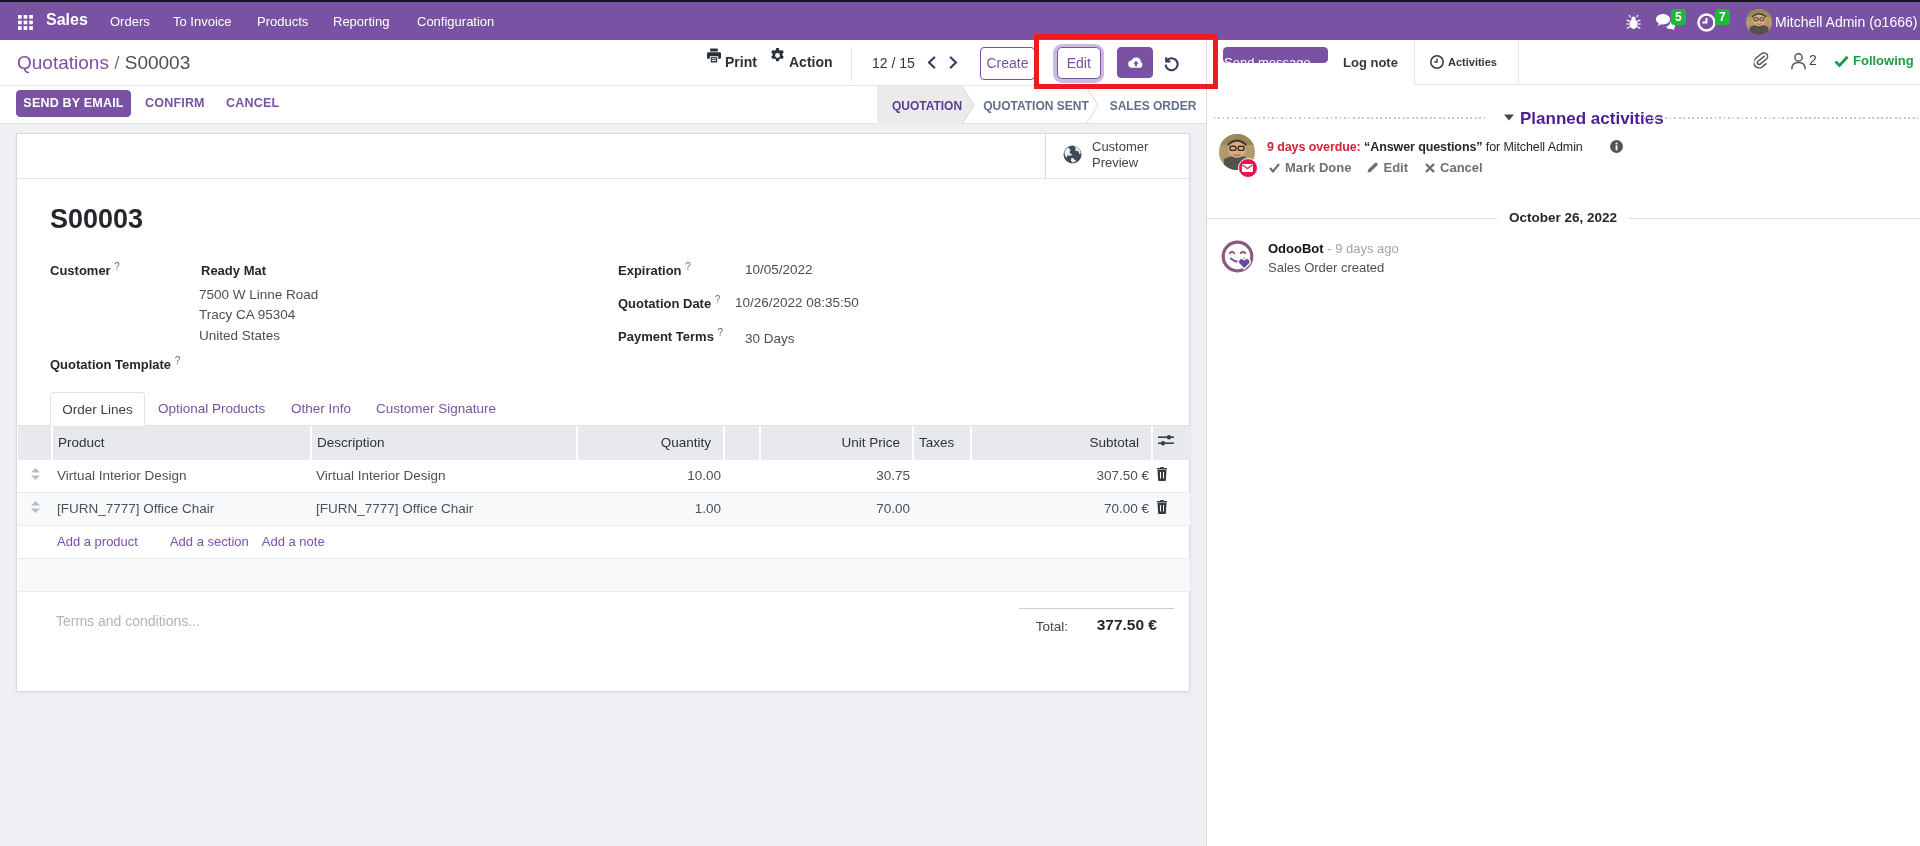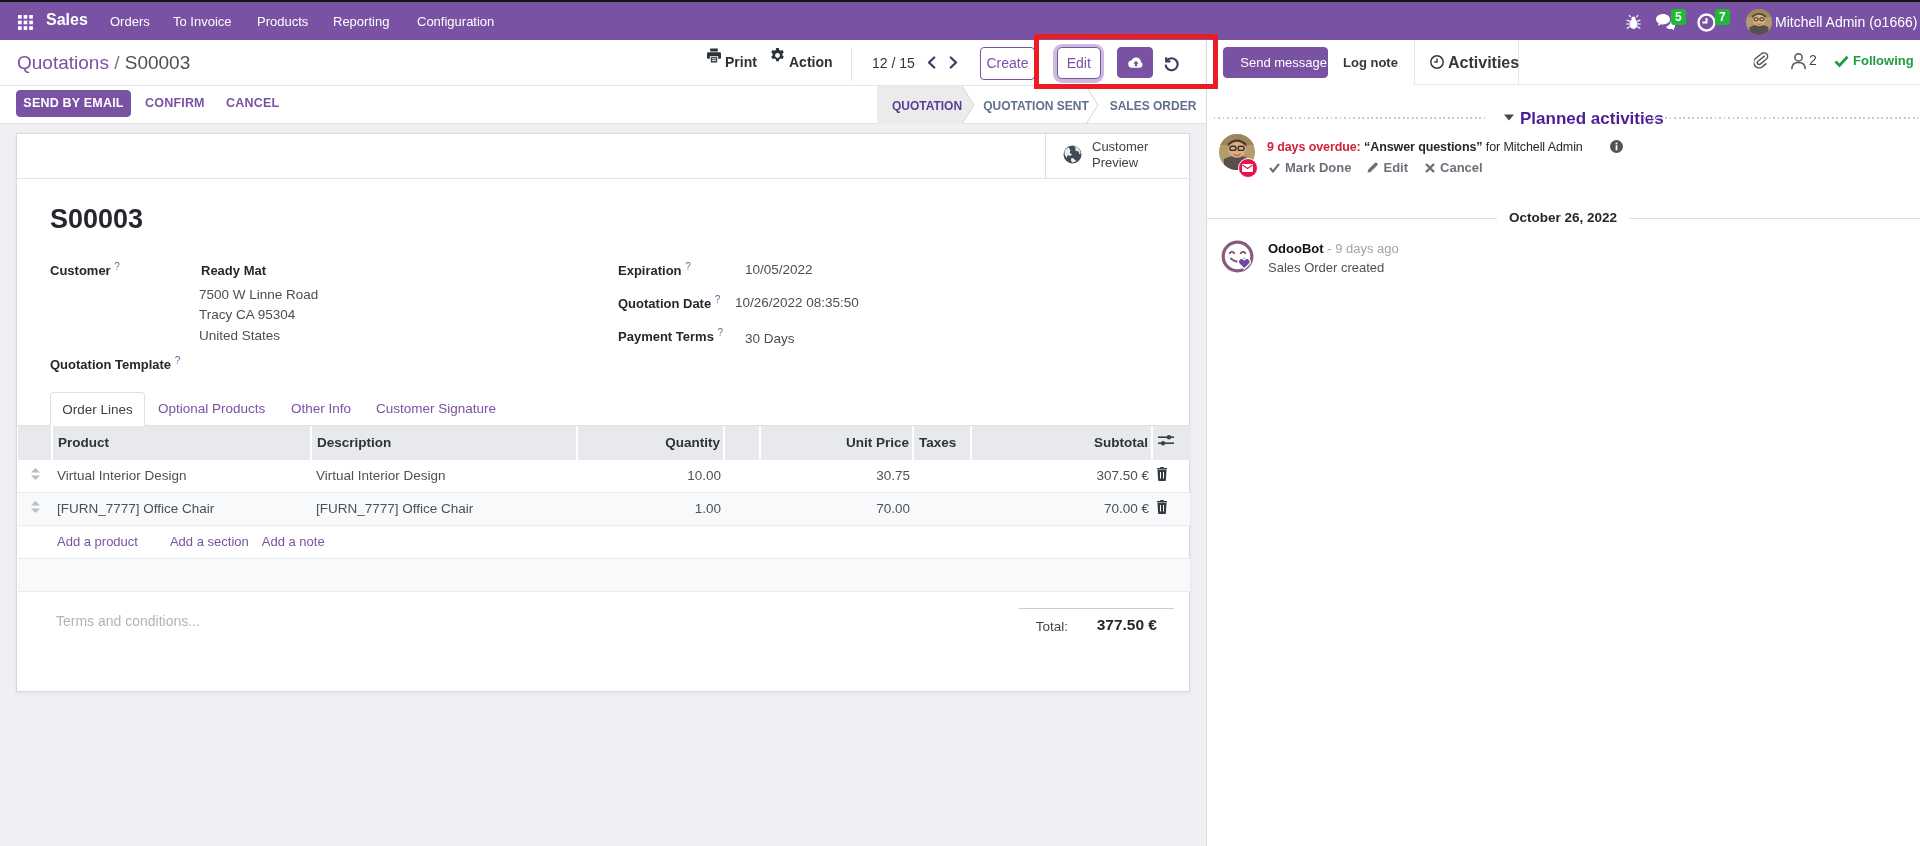--- a/index.html
+++ b/index.html
@@ -27,21 +27,21 @@
 
   
   #leftpane { left:0; top:124px; width:1207px; height:722px; background:#eef0f4; }
   #sheet { position:absolute; left:16px; top:9px; width:1174px; height:559px; background:#fff; border:1px solid #d8dade; box-shadow:0 1px 3px rgba(60,60,80,0.08); }
 
   .lbl { font-size:13px; font-weight:700; color:#24282d; }
   .lbl sup { color:#875a9b; font-weight:400; font-size:10px; }
   .val { font-size:13.5px; color:#4a4f55; }
   .tabl { white-space:nowrap; height:34px; line-height:33px; text-align:center; font-size:13.5px; color:#7a52a3; }
   #otable table { border-collapse:collapse; table-layout:fixed; width:1172px; font-size:13.5px; color:#4b5158; }
-  #otable th { background:#e7e9ec; height:33px; font-weight:700; color:#2e3338; text-align:left; padding:0 3px 0 5px; border-left:2px solid #fff; }
+  #otable th { background:#e7e9ec; height:33px; font-weight:400; color:#2e3338; text-align:left; padding:0 12px 0 5px; border-left:2px solid #fff; }
   #otable th:first-child { border-left:none; }
   #otable td { height:33px; padding:0 3px 0 5px; border-top:1px solid #e9eaec; }
   #otable .num { text-align:right; }
   #otable tr.even td { background:#f8f9fa; }
   #otable td.hnd { text-align:center; padding:0; }
   #otable td.trash { padding-left:4px; }
   #otable .addrow td { border-top:1px solid #e9eaec; }
   #otable .emptyrow td { border-bottom:1px solid #e9eaec; height:33px; }
   .alink { color:#7a52a3; font-size:13px; }
 
@@ -283,30 +283,30 @@
       </div>
 
       <div class="abs" style="left:1002px;top:474px;width:155px;height:1px;background:#c9ccd0"></div>
       <div class="abs" style="left:985px;top:485px;width:66px;text-align:right;font-size:13.5px;color:#41464b">Total:</div>
       <div class="abs" style="left:1040px;top:482px;width:100px;text-align:right;font-size:15.5px;font-weight:700;color:#23272c">377.50&nbsp;€</div>
       <div class="abs" style="left:39px;top:479px;font-size:14px;color:#aeb4bb">Terms and conditions...</div>
     </div>
   </div>
   <div class="abs" id="chatter">
 
-    <div class="abs btn-primary" style="left:16px;top:7px;width:105px;height:31px;line-height:29px;text-align:right;font-size:13px">Send message</div>
+    <div class="abs btn-primary" style="left:16px;top:7px;width:105px;height:16px;line-height:29px;text-align:left;font-size:13px">Send message</div>
     <div class="abs" style="left:136px;top:7px;height:31px;line-height:31px;font-size:13px;font-weight:600;color:#35393d">Log note</div>
     <div class="abs" style="left:207px;top:0;width:1px;height:44px;background:#e4e6e9"></div>
     <div class="abs" style="left:311px;top:0;width:1px;height:44px;background:#e4e6e9"></div>
     <div class="abs" style="left:207px;top:44px;width:506px;height:1px;background:#e4e6e9"></div>
     <svg class="abs" style="left:223px;top:15px" width="14" height="14" viewBox="0 0 14 14">
       <circle cx="7" cy="7" r="6.2" fill="none" stroke="#35393d" stroke-width="1.5"></circle>
       <path d="M7 3.5V7H4.2" fill="none" stroke="#35393d" stroke-width="1.4"></path>
     </svg>
-    <div class="abs" style="left:241px;top:7px;height:31px;line-height:31px;font-size:16px;font-weight:600;color:#35393d">Activities</div>
+    <div class="abs" style="left:241px;top:7px;height:31px;line-height:31px;font-size:11px;font-weight:600;color:#35393d">Activities</div>
 
     <svg class="abs" style="left:547px;top:12px;transform:rotate(8deg)" width="16" height="19" viewBox="0 0 16 19">
       <path d="M12.5 4.5 L6.5 10.8 a1.8 1.8 0 0 0 2.6 2.5 L14.3 7.7 a3.6 3.6 0 0 0-5.1-5.1 L3.6 8.4 a5.4 5.4 0 0 0 7.6 7.6 l4-4.2" fill="none" stroke="#52575c" stroke-width="1.5" transform="translate(-2.5,-1)"></path>
     </svg>
     <svg class="abs" style="left:583px;top:12px" width="17" height="18" viewBox="0 0 17 18">
       <circle cx="8.5" cy="5.4" r="3.6" fill="none" stroke="#52575c" stroke-width="1.5"></circle>
       <path d="M1.8 17.3 C1.8 12.6 4.5 10.6 8.5 10.6 C12.5 10.6 15.2 12.6 15.2 17.3" fill="none" stroke="#52575c" stroke-width="1.5"></path>
     </svg>
     <div class="abs" style="left:602px;top:12px;font-size:14px;color:#42474c">2</div>
     <svg class="abs" style="left:627px;top:15px" width="15" height="13" viewBox="0 0 15 13">

